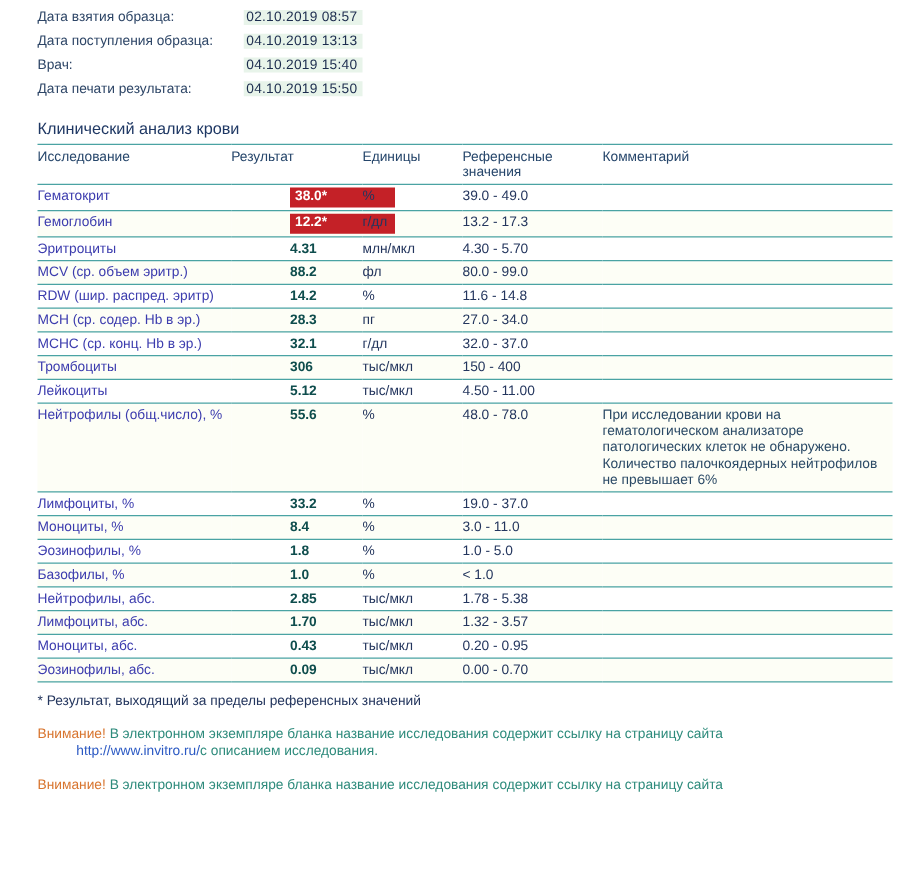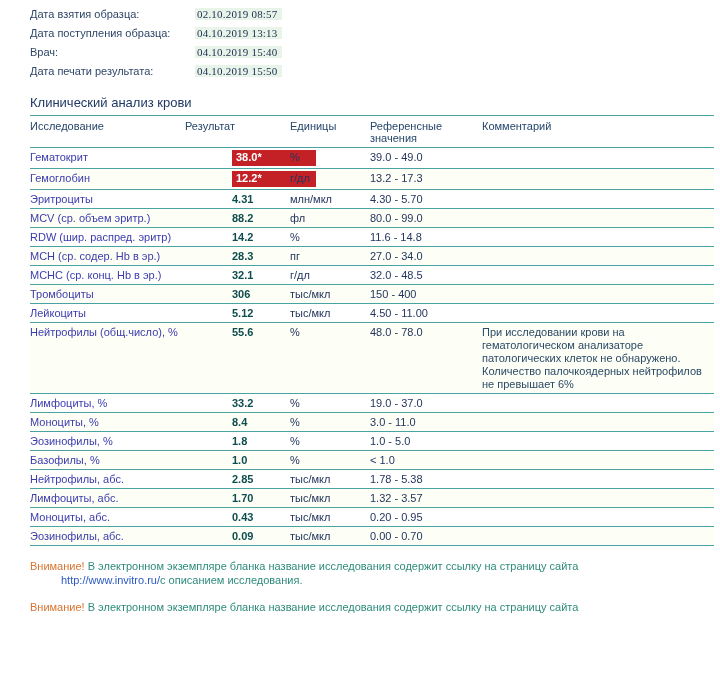--- a/index.html
+++ b/index.html
@@ -14,21 +14,20 @@
   .page { padding: 4px 8px 0 30px; }
 
   
   .dates-row { height: 19px; display: flex; align-items: center; }
   .dates-label { width: 165px; color: var(--label-navy, #2e4667); }
   .dates-value {
     background: var(--value-highlight, #e8f4ea);
     padding: 0 4px 0 2px;
     color: var(--text-dark, #1c2c4e);
     letter-spacing: 0.2px;
-    font-family: Liberation Serif, serif;
   }
 
   
   .section-title {
     font-size: 13px; font-weight: normal;
     color: var(--title-navy, #1f3864);
     margin: 15px 0 5px 0;
   }
 
   
@@ -156,21 +155,21 @@
           <td class="c-name">MCH (ср. содер. Hb в эр.)</td>
           <td class="c-result">28.3</td>
           <td class="c-units">пг</td>
           <td class="c-ref">27.0 - 34.0</td>
           <td class="c-comment"></td>
         </tr>
         <tr>
           <td class="c-name">MCHC (ср. конц. Hb в эр.)</td>
           <td class="c-result">32.1</td>
           <td class="c-units">г/дл</td>
-          <td class="c-ref">32.0 - 48.5</td>
+          <td class="c-ref">32.0 - 37.0</td>
           <td class="c-comment"></td>
         </tr>
         <tr>
           <td class="c-name">Тромбоциты</td>
           <td class="c-result">306</td>
           <td class="c-units">тыс/мкл</td>
           <td class="c-ref">150 - 400</td>
           <td class="c-comment"></td>
         </tr>
         <tr>
@@ -239,19 +238,20 @@
         <tr>
           <td class="c-name">Эозинофилы, абс.</td>
           <td class="c-result">0.09</td>
           <td class="c-units">тыс/мкл</td>
           <td class="c-ref">0.00 - 0.70</td>
           <td class="c-comment"></td>
         </tr>
       </tbody>
   </table>
 
+  <div class="footnote">* Результат, выходящий за пределы референсных значений</div>
 
   <p class="notice"><span class="orange">Внимание!</span> <span class="tealtext">В электронном экземпляре бланка название исследования содержит ссылку на страницу сайта</span><br><span class="link">http://www.invitro.ru/</span><span class="tealtext">с описанием исследования.</span></p>
 
 
   <p class="notice"><span class="orange">Внимание!</span> <span class="tealtext">В электронном экземпляре бланка название исследования содержит ссылку на страницу сайта</span><br></p>
 
 </div>
 
 </body></html>

